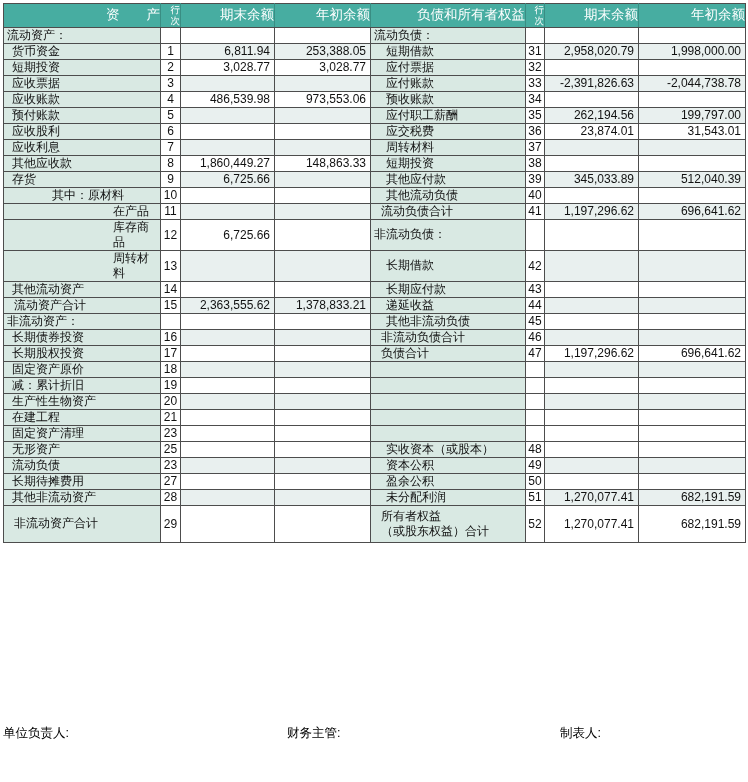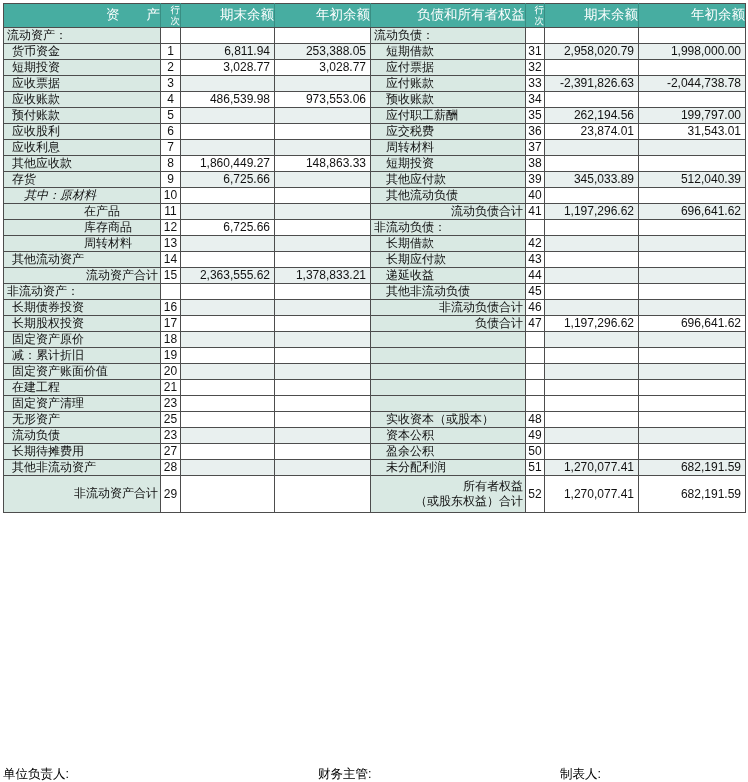--- a/index.html
+++ b/index.html
@@ -16,25 +16,25 @@
   thead th:last-child{border-right-color:#4d4d4d;}
   th.line-h{font-size:9.5px;line-height:1.2;white-space:pre-line;}
   tbody tr{height:14px;}
   td.lbl{background:#D9E9E3;font-size:12px;color:#111;white-space:pre-line;line-height:1.25;vertical-align:middle;}
   td.line{font-size:12px;text-align:center;color:#111;background:#fff;vertical-align:middle;}
   td.num{font-size:12px;text-align:right;padding-right:4px;color:#111;background:#fff;vertical-align:middle;}
   tr.alt td.num{background:#E9F0EF;}
   .L.ind-sec,.R.ind-sec{padding-left:3px;}
   .L.ind-item{padding-left:8px;}
   .R.ind-item{padding-left:15px;}
-  .ind-zhong{padding-left:20px;font-style:italic;}
-  .ind-sub{padding-left:80px;}
-  .ind-total{text-align:right;padding-left:10px;padding-right:2px;margin-left:36px;}
-  .foot span{position:absolute;top:766px;font-size:12.5px;color:#000;white-space:nowrap;}
-  .foot .f1{left:3px;} .foot .f2{left:287px;margin-left:31px;} .foot .f3{left:560px;}
+  .ind-zhong{padding-left:48px;}
+  .ind-sub{padding-left:109px;}
+  .ind-total{text-align:left;padding-left:10px;padding-right:2px;margin-left:36px;}
+  .foot span{position:absolute;top:725px;font-size:12.5px;color:#000;white-space:nowrap;}
+  .foot .f1{left:3px;} .foot .f2{left:287px;} .foot .f3{left:560px;}
 </style>
 </head>
 <body>
 
 <div class="sheet">
   <table>
     <colgroup>
       <col class="c-lbl-l">
         <col class="c-line-l">
         <col class="c-end-l">
@@ -263,21 +263,21 @@
           <td class="lbl L ind-item">减：累计折旧</td>
           <td class="line">19</td>
           <td class="num"></td>
           <td class="num"></td>
           <td class="lbl R ind-item"></td>
           <td class="line"></td>
           <td class="num"></td>
           <td class="num"></td>
         </tr>
         <tr class="alt">
-          <td class="lbl L ind-item">固定资产账面价值</td>
+          <td class="lbl L ind-item">生产性生物资产</td>
           <td class="line">20</td>
           <td class="num"></td>
           <td class="num"></td>
           <td class="lbl R ind-item"></td>
           <td class="line"></td>
           <td class="num"></td>
           <td class="num"></td>
         </tr>
         <tr>
           <td class="lbl L ind-item">在建工程</td>

